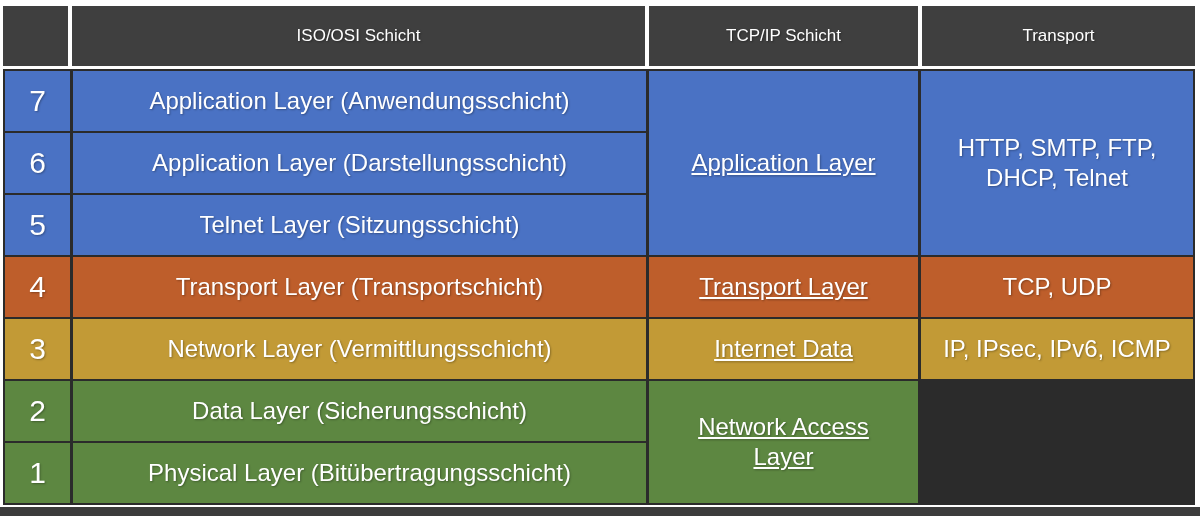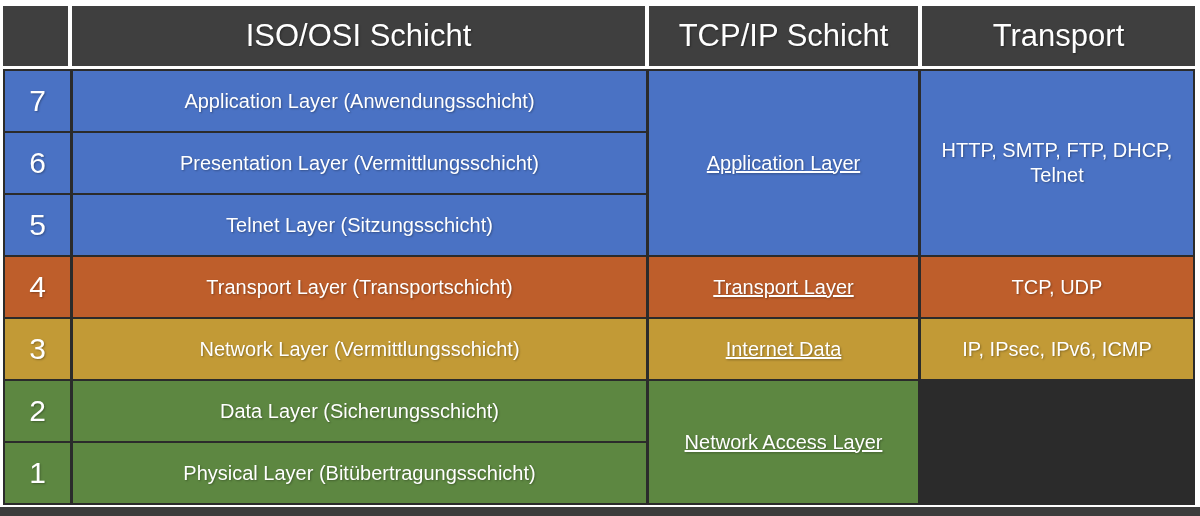--- a/index.html
+++ b/index.html
@@ -24,41 +24,41 @@
     grid-template-columns: 65px 573px 269px 1fr;
     column-gap: 4px;
     height: 60px;
     margin-bottom: 3px;
   }
   .header-cell {
     background: var(--header_bg, #3f3f3f);
     display: flex;
     align-items: center;
     justify-content: center;
-    font-size: 31px;
+    font-size: 17px;
     text-shadow: 1px 1px 2px rgba(0,0,0,0.35);
   }
   .body-grid {
     box-sizing: border-box;
     display: grid;
     width: 1192px;
     height: 436px;
     grid-template-columns: 65px 573px 269px 1fr;
     grid-template-rows: repeat(7, 1fr);
     column-gap: 3px;
     row-gap: 2px;
     background: var(--border_dark, #2b2b2b);
     border: 2px solid var(--border_dark, #2b2b2b);
   }
   .cell {
     display: flex;
     align-items: center;
     justify-content: center;
     text-align: center;
-    font-size: 20px;
+    font-size: 24px;
     text-shadow: 1px 1px 2px rgba(0,0,0,0.3);
     padding: 2px 18px;
     line-height: 1.25;
   }
   .num { font-size: 30px; padding: 2px 4px; }
   .c1 { grid-column: 1; }
   .c2 { grid-column: 2; }
   .c3 { grid-column: 3; text-decoration: underline; }
   .c4 { grid-column: 4; text-align: center; }
   .r1 { grid-row: 1; } .r2 { grid-row: 2; } .r3 { grid-row: 3; }
@@ -95,21 +95,21 @@
 
       <div class="cell num c1 r1 bg-blue">7</div>
       <div class="cell num c1 r2 bg-blue">6</div>
       <div class="cell num c1 r3 bg-blue">5</div>
       <div class="cell num c1 r4 bg-orange">4</div>
       <div class="cell num c1 r5 bg-gold">3</div>
       <div class="cell num c1 r6 bg-green">2</div>
       <div class="cell num c1 r7 bg-green">1</div>
 
       <div class="cell c2 r1 bg-blue">Application Layer (Anwendungsschicht)</div>
-      <div class="cell c2 r2 bg-blue">Presentation Layer (Vermittlungsschicht)</div>
+      <div class="cell c2 r2 bg-blue">Application Layer (Darstellungsschicht)</div>
       <div class="cell c2 r3 bg-blue">Telnet Layer (Sitzungsschicht)</div>
       <div class="cell c2 r4 bg-orange">Transport Layer (Transportschicht)</div>
       <div class="cell c2 r5 bg-gold">Network Layer (Vermittlungsschicht)</div>
       <div class="cell c2 r6 bg-green">Data Layer (Sicherungsschicht)</div>
       <div class="cell c2 r7 bg-green">Physical Layer (Bitübertragungsschicht)</div>
 
       <div class="cell c3 span-app bg-blue">Application Layer</div>
       <div class="cell c3 r4 bg-orange">Transport Layer</div>
       <div class="cell c3 r5 bg-gold">Internet Data</div>
       <div class="cell c3 span-net bg-green">Network Access Layer</div>

